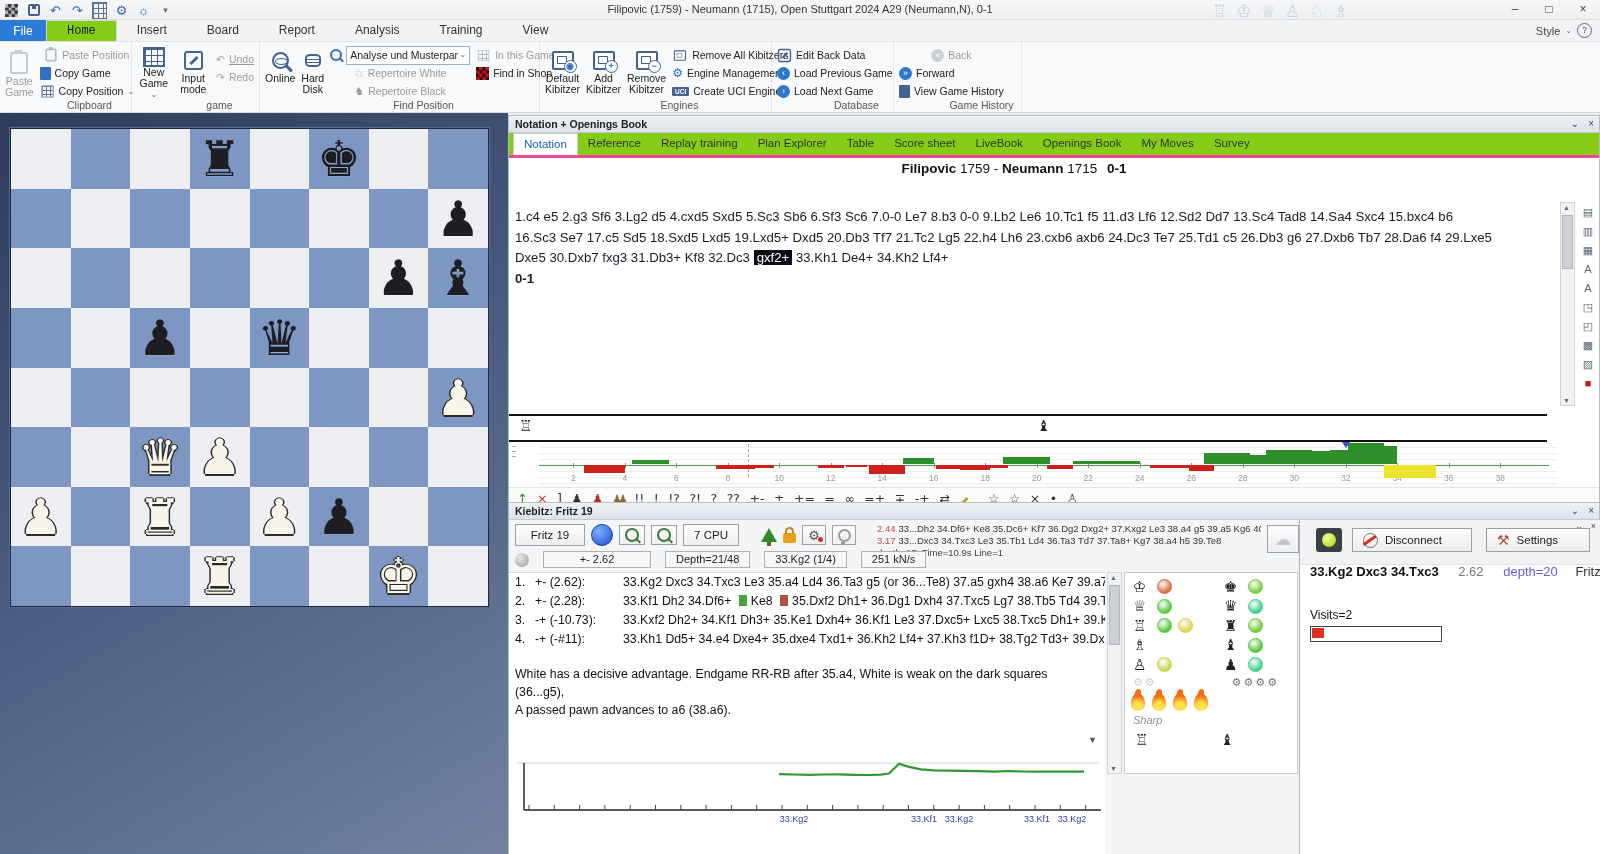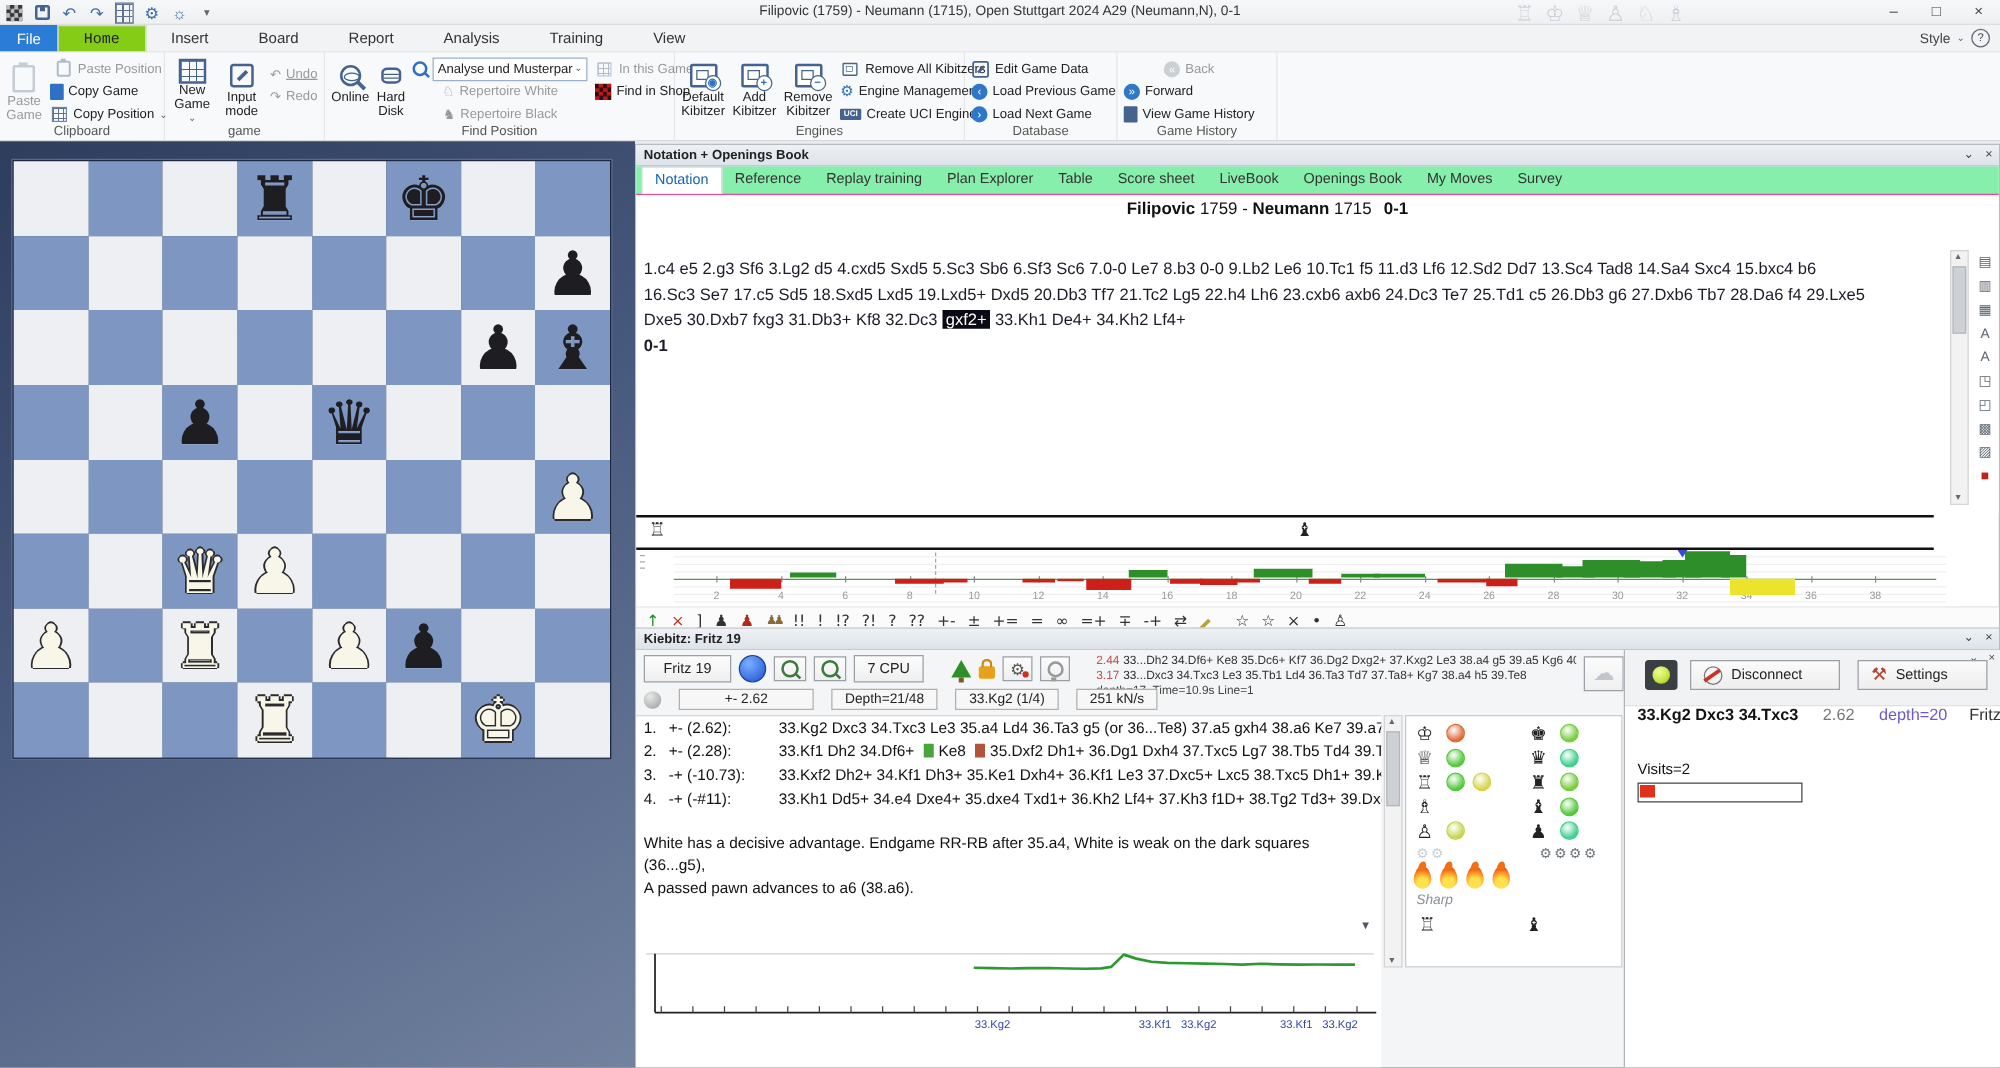--- a/index.html
+++ b/index.html
@@ -19,21 +19,21 @@
   
   .tabrow{left:0;top:20px;width:1600px;height:22px;background:#f2f3f5;border-bottom:1px solid #e2e4e6;display:flex;align-items:stretch;}
   .filetab{width:46px;background:#2b7cd6;color:#fff;text-align:center;line-height:22px;font-size:12px;}
   .rtab{padding:0 20px;line-height:21px;font-size:12px;color:#333;}
   .rtab.active{background:#84cc16;border:1px solid #d5d8db;border-bottom:none;color:#222;font-family:Liberation Mono, monospace;}
   .stylebox{position:absolute;right:8px;top:23px;font-size:11px;color:#444;display:flex;gap:5px;align-items:center;}
   .helpcirc{width:13px;height:13px;border:1px solid #667;border-radius:50%;text-align:center;line-height:13px;font-size:9px;display:inline-block;}
   
   .ribbon{left:0;top:42px;width:1600px;height:71px;background:#f8f9fa;border-bottom:1px solid #d7dadc;display:flex;}
   .rg{position:relative;border-right:1px solid #e4e6e8;padding:3px 5px 13px 5px;box-sizing:border-box;}
-  .rg-label{position:absolute;bottom:1px;left:0;width:100%;text-align:center;font-size:10.5px;color:#555;}
+  .rg-label{position:absolute;bottom:1px;left:0;width:100%;text-align:center;font-size:10.5px;color:#555;padding-left:24px;}
   .rg-items{display:flex;gap:6px;height:55px;}
   .bigbtn{width:46px;display:flex;flex-direction:column;align-items:center;font-size:10.5px;line-height:11px;text-align:center;color:#222;padding-top:2px;}
   .bigbtn .ico{height:26px;display:flex;align-items:center;justify-content:center;}
   .scol{display:flex;flex-direction:column;justify-content:flex-start;gap:2px;padding-top:2px;}
   .srow{display:flex;align-items:center;gap:4px;height:16px;font-size:10.5px;color:#222;white-space:nowrap;}
   .dis{opacity:.45;justify-content:center;}
   .caret{font-size:8px;color:#666;}
   
   .ic{display:inline-block;box-sizing:border-box;flex:none;}
   .ic-clip{width:14px;height:16px;border:2px solid #5f7390;border-radius:2px;position:relative;}
@@ -68,21 +68,21 @@
   .sq.light{background:#edeff3;}
   .sq.dark{background:#7e96c2;}
   .piece{position:absolute;width:59.625px;height:59.625px;font-size:49px;line-height:61px;text-align:center;font-family:"DejaVu Sans",sans-serif;}
   .piece.white{color:#f8f5e9;text-shadow:-1.5px 0 #2b2b2b,1.5px 0 #2b2b2b,0 -1.5px #2b2b2b,0 1.5px #2b2b2b;}
   .piece.black{color:#1e1e22;text-shadow:0 1px 0 rgba(255,255,255,.12);}
   
   .panel{background:#fff;border:1px solid #b8bcc0;}
   .phead{height:16px;background:linear-gradient(#eef1f5,#dde3ea);border-bottom:1px solid #c5cacf;font-size:10.5px;font-weight:bold;color:#222;line-height:16px;padding-left:6px;position:relative;}
   .phead .pctl{position:absolute;right:5px;top:0;font-weight:normal;font-size:10px;color:#445;display:flex;gap:9px;}
   
-  .ntabs{height:22px;background:#86efac;border-bottom:1px solid #ec4899;display:flex;align-items:stretch;padding-left:4px;}
+  .ntabs{height:22px;background:#84cc16;border-bottom:3px solid #ec4899;display:flex;align-items:stretch;padding-left:4px;}
   .ntab{padding:0 10px;line-height:21px;font-size:11.5px;color:#333;}
   .ntab.active{background:#fff;border:1px solid #c8cdd2;border-bottom:none;color:#1464b4;}
   .notecontent{position:relative;height:256px;background:#fff;overflow:hidden;}
   .gamehead{position:absolute;left:0;top:3px;width:1010px;text-align:center;}
   .gh1{font-size:13.5px;color:#111;}
   .gh2{font-size:12.5px;color:#111;margin-top:3px;}
   .movesblk{position:absolute;left:6px;top:49px;width:1016px;font-size:13.2px;line-height:20.5px;color:#1b1b27;}
   .hlmove{background:#0a0a14;color:#fff;padding:0 3px;}
   .resline{font-weight:bold;margin-top:0px;}
   .sidetools{position:absolute;right:2px;top:45px;width:18px;display:flex;flex-direction:column;align-items:center;}
@@ -369,21 +369,21 @@
         </div>
       </div>
       <div class="rg-label">Engines</div>
     </div>
 
     <div class="rg" style="width:122px;">
       <div class="rg-items">
         <div class="scol">
           <div class="srow">
               <span class="ic ic-pencilbox" style="transform:scale(.7);margin:-2px;"></span>
-              <span>Edit Game Data</span>
+              <span>Edit Back Data</span>
             </div>
           <div class="srow">
               <span class="ic ic-circle">‹</span>
               <span>Load Previous Game</span>
             </div>
           <div class="srow">
               <span class="ic ic-circle">›</span>
               <span>Load Next Game</span>
             </div>
         </div>

